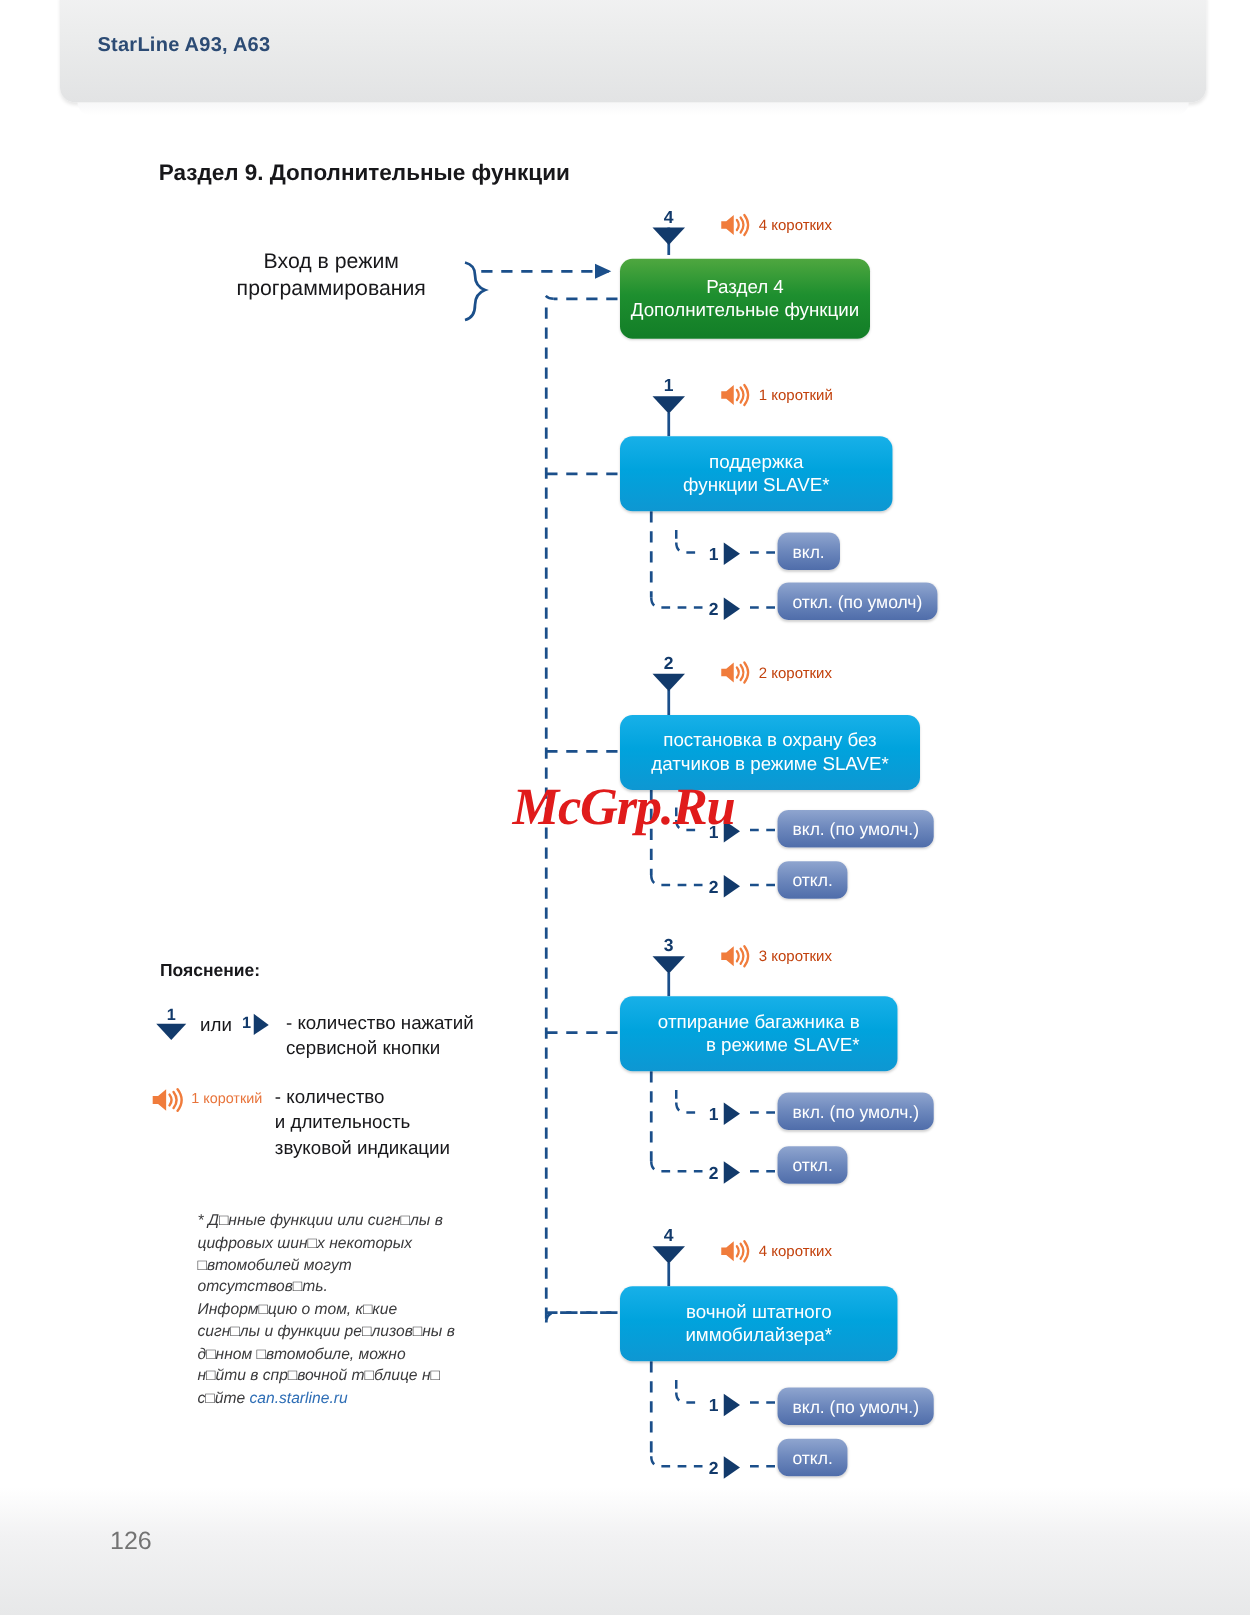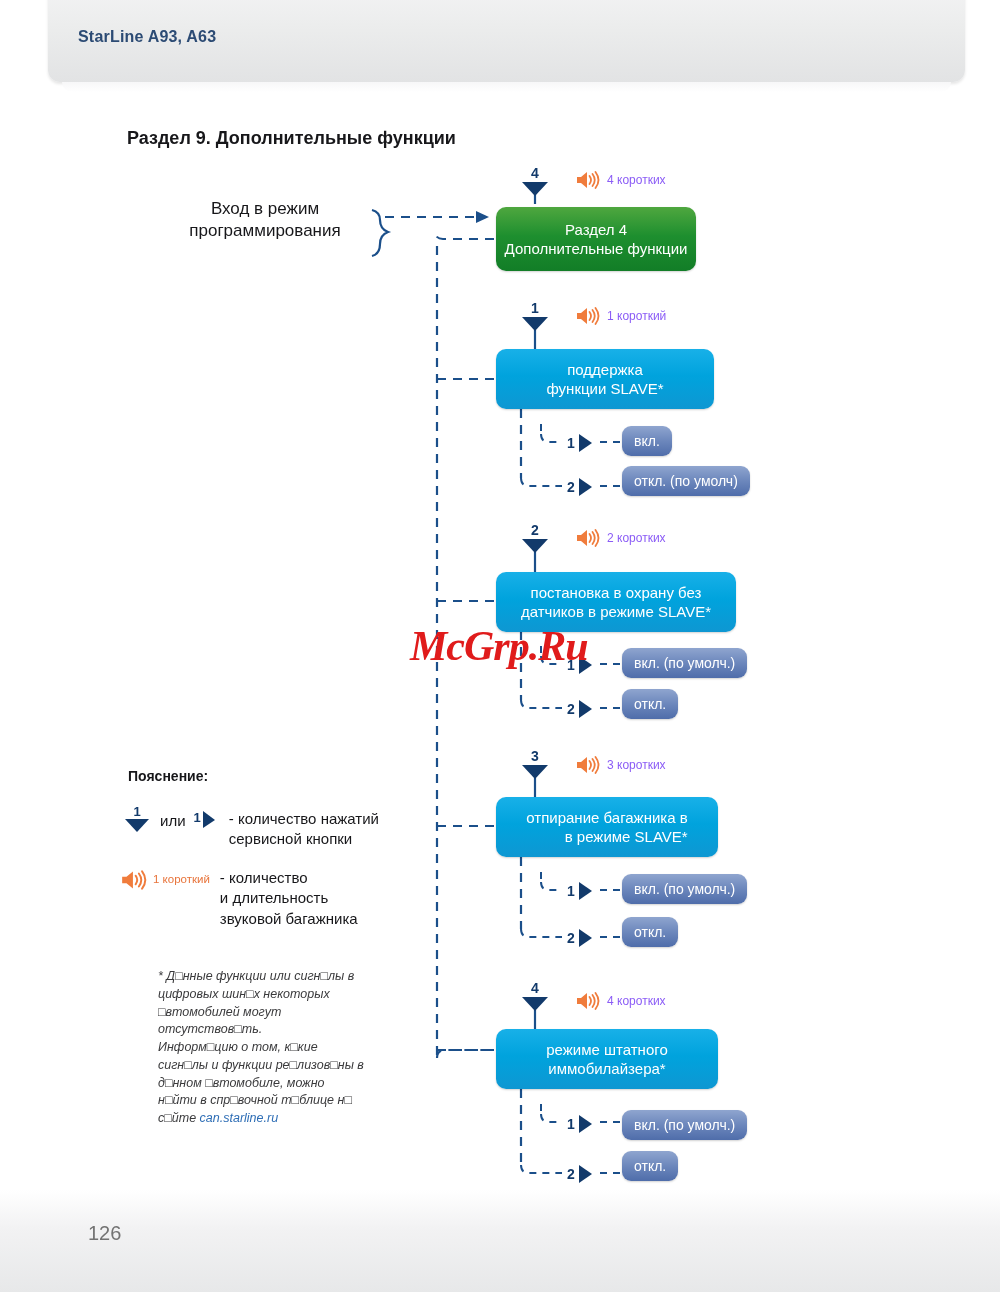--- a/index.html
+++ b/index.html
@@ -65,21 +65,21 @@
     display:flex;align-items:center;justify-content:center;
     color:#ffffff;font-size:14px;border-radius:9px;
     background:linear-gradient(180deg,#8fa5cf 0%,#6c87bc 50%,#4f6daa 100%);
     box-shadow:0 1px 2px rgba(0,0,0,.18);
     white-space:nowrap;padding:0 12px;z-index:3;
   }
 
   
   .beep{
     position:absolute;display:flex;align-items:center;gap:6px;z-index:3;
-    font-size:12px;color:#8b5cf6;white-space:nowrap;
+    font-size:12px;color:#c2410c;white-space:nowrap;
   }
   .count-marker{
     position:absolute;z-index:3;width:34px;text-align:center;
   }
   .count-marker .num{
     display:block;font-size:14px;font-weight:bold;color:#123a6b;
     line-height:12px;
   }
   .press-inline{
     position:absolute;z-index:4;display:flex;align-items:center;gap:1px;
@@ -342,21 +342,21 @@
   <div class="beep" style="left:575px;top:991px;">
     <svg width="26" height="20" viewBox="0 0 26 20" class="icon">
       <path d="M2 7 H6 L12 2 V18 L6 13 H2 Z" fill="#f07c3c"></path>
       <path d="M14.5 6 q3 4 0 8" stroke="#f07c3c" stroke-width="1.8" fill="none" stroke-linecap="round"></path>
       <path d="M17.5 4 q4.5 6 0 12" stroke="#f07c3c" stroke-width="1.8" fill="none" stroke-linecap="round"></path>
       <path d="M20.5 2 q6 8 0 16" stroke="#f07c3c" stroke-width="1.8" fill="none" stroke-linecap="round"></path>
     </svg>
     <span>4 коротких</span>
   </div>
   <div class="node blue" style="left:496px;top:1029px;width:222px;height:60px;">
-    <span style="white-space:pre-line;">режиме штатного
+    <span style="white-space:pre-line;">вочной штатного
 иммобилайзера*</span>
   </div>
   <div class="press-inline" style="left:567px;top:1113px;">
     <span>1</span>
     <svg width="18" height="22" viewBox="0 0 18 22" class="icon">
       <polygon points="3,2 3,20 16,11" fill="#123a6b"></polygon>
     </svg>
   </div>
   <div class="opt" style="left:622px;top:1110px;height:30px;">
     <span>вкл. (по умолч.)</span>
@@ -394,21 +394,21 @@
   <div class="legend-row" style="left:120px;top:866px;">
     <svg width="28" height="22" viewBox="0 0 26 20" class="icon" style="margin-top:3px;">
       <path d="M2 7 H6 L12 2 V18 L6 13 H2 Z" fill="#f07c3c"></path>
       <path d="M14.5 6 q3 4 0 8" stroke="#f07c3c" stroke-width="1.8" fill="none" stroke-linecap="round"></path>
       <path d="M17.5 4 q4.5 6 0 12" stroke="#f07c3c" stroke-width="1.8" fill="none" stroke-linecap="round"></path>
       <path d="M20.5 2 q6 8 0 16" stroke="#f07c3c" stroke-width="1.8" fill="none" stroke-linecap="round"></path>
     </svg>
     <span class="legend-beep-label" style="margin:7px 0 0 5px;">1 короткий</span>
     <span class="legend-text" style="margin-left:10px;margin-top:2px;">- количество
   и длительность
-  звуковой багажника</span>
+  звуковой индикации</span>
   </div>
 
   <div class="footnote"><span>* Д□нные функции или сигн□лы в
 цифровых шин□х некоторых
 □втомобилей могут
 отсутствов□ть.
 Информ□цию о том, к□кие
 сигн□лы и функции ре□лизов□ны в
 д□нном □втомобиле, можно
 н□йти в спр□вочной т□блице н□

